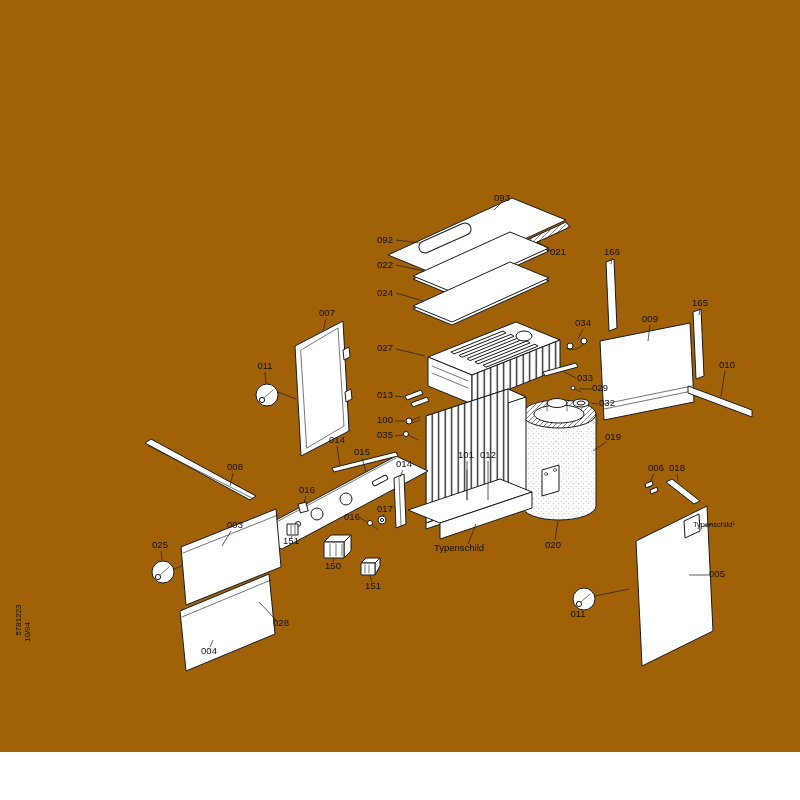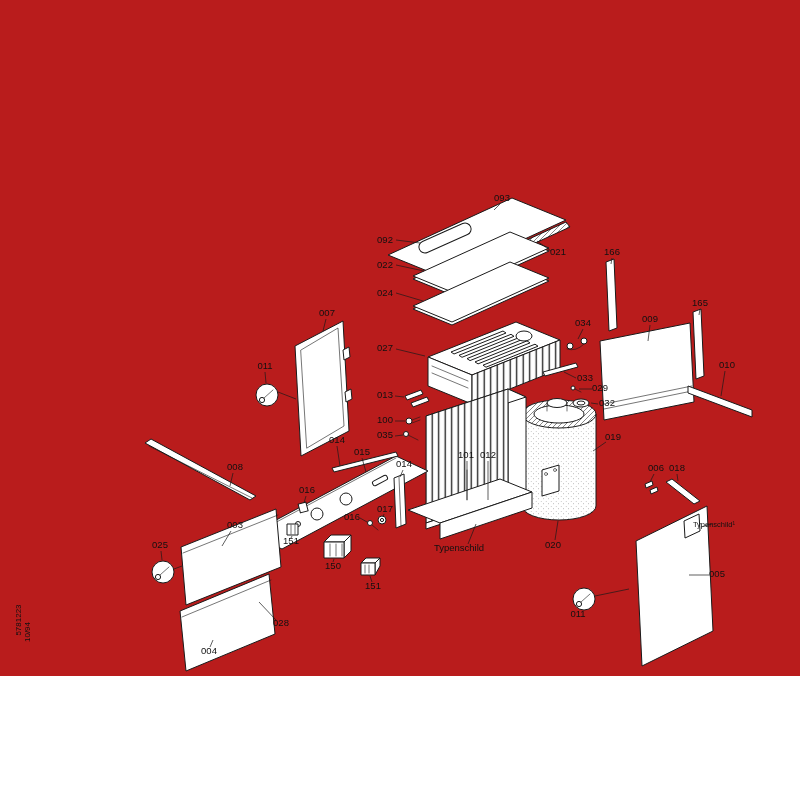--- a/index.html
+++ b/index.html
@@ -1,16 +1,16 @@
 <!DOCTYPE html>
 <html><head>
 <meta charset="utf-8">
 <style>
   html,body{margin:0;padding:0;background:#fff;}
-  .page{position:relative;width:800px;height:676px;background:#b91c1c;overflow:hidden;}
+  .page{position:relative;width:800px;height:752px;background:#a16207;overflow:hidden;}
   svg{display:block;}
   .part{fill:#ffffff;stroke:#1a1a1a;stroke-width:1;stroke-linejoin:round;}
   .ln{stroke:#1a1a1a;stroke-width:1;fill:none;stroke-linejoin:round;stroke-linecap:round;}
   .thin{stroke-width:0.6;}
   .leader{stroke:#1a1a1a;stroke-width:0.7;fill:none;}
   .callout{font-family:"Liberation Sans",sans-serif;font-size:9.5px;fill:#111;text-anchor:middle;}
   .small{font-size:7.5px;}
   .sidetext{font-family:"Liberation Sans",sans-serif;font-size:8px;fill:#111;text-anchor:middle;}
 </style>
 </head>

